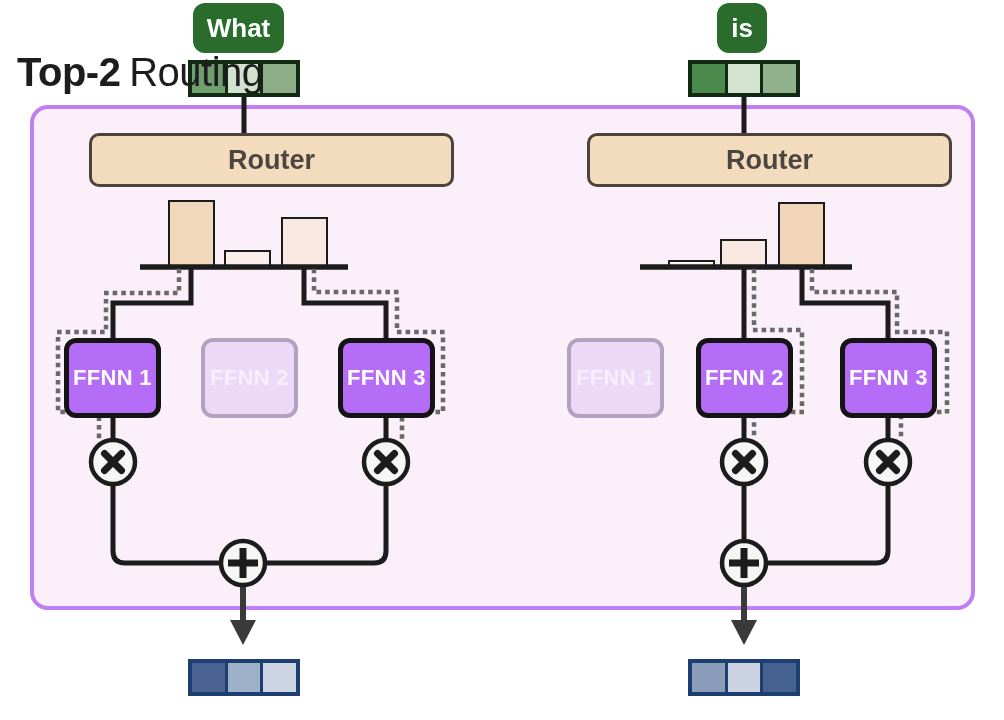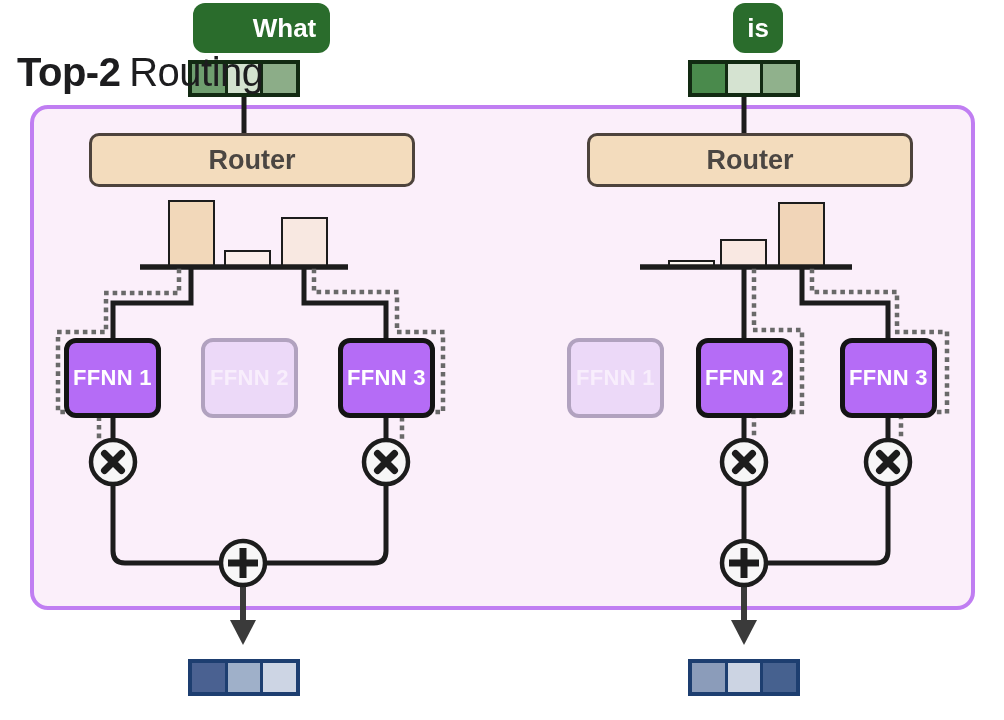--- a/index.html
+++ b/index.html
@@ -9,21 +9,21 @@
            box-sizing:border-box;border:4.5px solid;border-radius:18px;}
   .title{position:absolute;left:17px;right:14px;top:50px;
          font-size:40px;color:#1d1d1f;letter-spacing:-0.5px;white-space:nowrap;}
   .title .b{font-weight:800;}
   .title .r{font-weight:400;margin-left:0.22em;}
   .token{position:absolute;top:3px;height:50px;display:flex;align-items:center;justify-content:center;
          border-radius:12px;font-size:26px;font-weight:700;}
   .strip{position:absolute;width:112px;height:37px;box-sizing:border-box;border:4px solid;
          display:flex;gap:3px;}
   .strip .cell{flex:1;}
-  .router{position:absolute;top:133px;width:326px;height:54px;box-sizing:border-box;
+  .router{position:absolute;top:133px;width:365px;height:54px;box-sizing:border-box;
           border:3.5px solid;border-radius:10px;display:flex;align-items:center;justify-content:center;
           font-size:27px;font-weight:700;}
   .bar{position:absolute;bottom:453px;width:47px;box-sizing:border-box;border:2.5px solid;}
   .expert{position:absolute;top:338px;width:97px;height:80px;box-sizing:border-box;
           border:5px solid;border-radius:12px;display:flex;align-items:center;justify-content:center;
           font-size:22px;font-weight:700;letter-spacing:0.3px;}
   svg.lines{position:absolute;left:0;top:0;}
 </style>
 </head>
 <body>
@@ -116,20 +116,20 @@
     <div class="cell" style="background: rgb(74, 97, 145);"></div>
     <div class="cell" style="background: rgb(159, 176, 201);"></div>
     <div class="cell" style="background: rgb(205, 213, 228);"></div>
   </div>
   <div class="strip" style="left: 688px; top: 659px; background: rgb(29, 62, 112); border-color: rgb(29, 62, 112);">
     <div class="cell" style="background: rgb(139, 156, 186);"></div>
     <div class="cell" style="background: rgb(204, 212, 227);"></div>
     <div class="cell" style="background: rgb(70, 97, 143);"></div>
   </div>
 
-  <div class="token" style="left: 193px; width: 91px; background: rgb(42, 108, 44); color: rgb(255, 255, 255); padding-left: 46px;">What</div>
-  <div class="token" style="left: 717px; width: 50px; background: rgb(42, 108, 44); color: rgb(255, 255, 255); margin-left: 16px;">is</div>
+  <div class="token" style="left: 193px; width: 91px; background: rgb(42, 108, 44); color: rgb(255, 255, 255);">What</div>
+  <div class="token" style="left: 717px; width: 50px; background: rgb(42, 108, 44); color: rgb(255, 255, 255);">is</div>
 
   <div class="title">
     <span class="b">Top-2</span><span class="r">Routing</span>
   </div>
 
 </div>
 
 </body></html>

